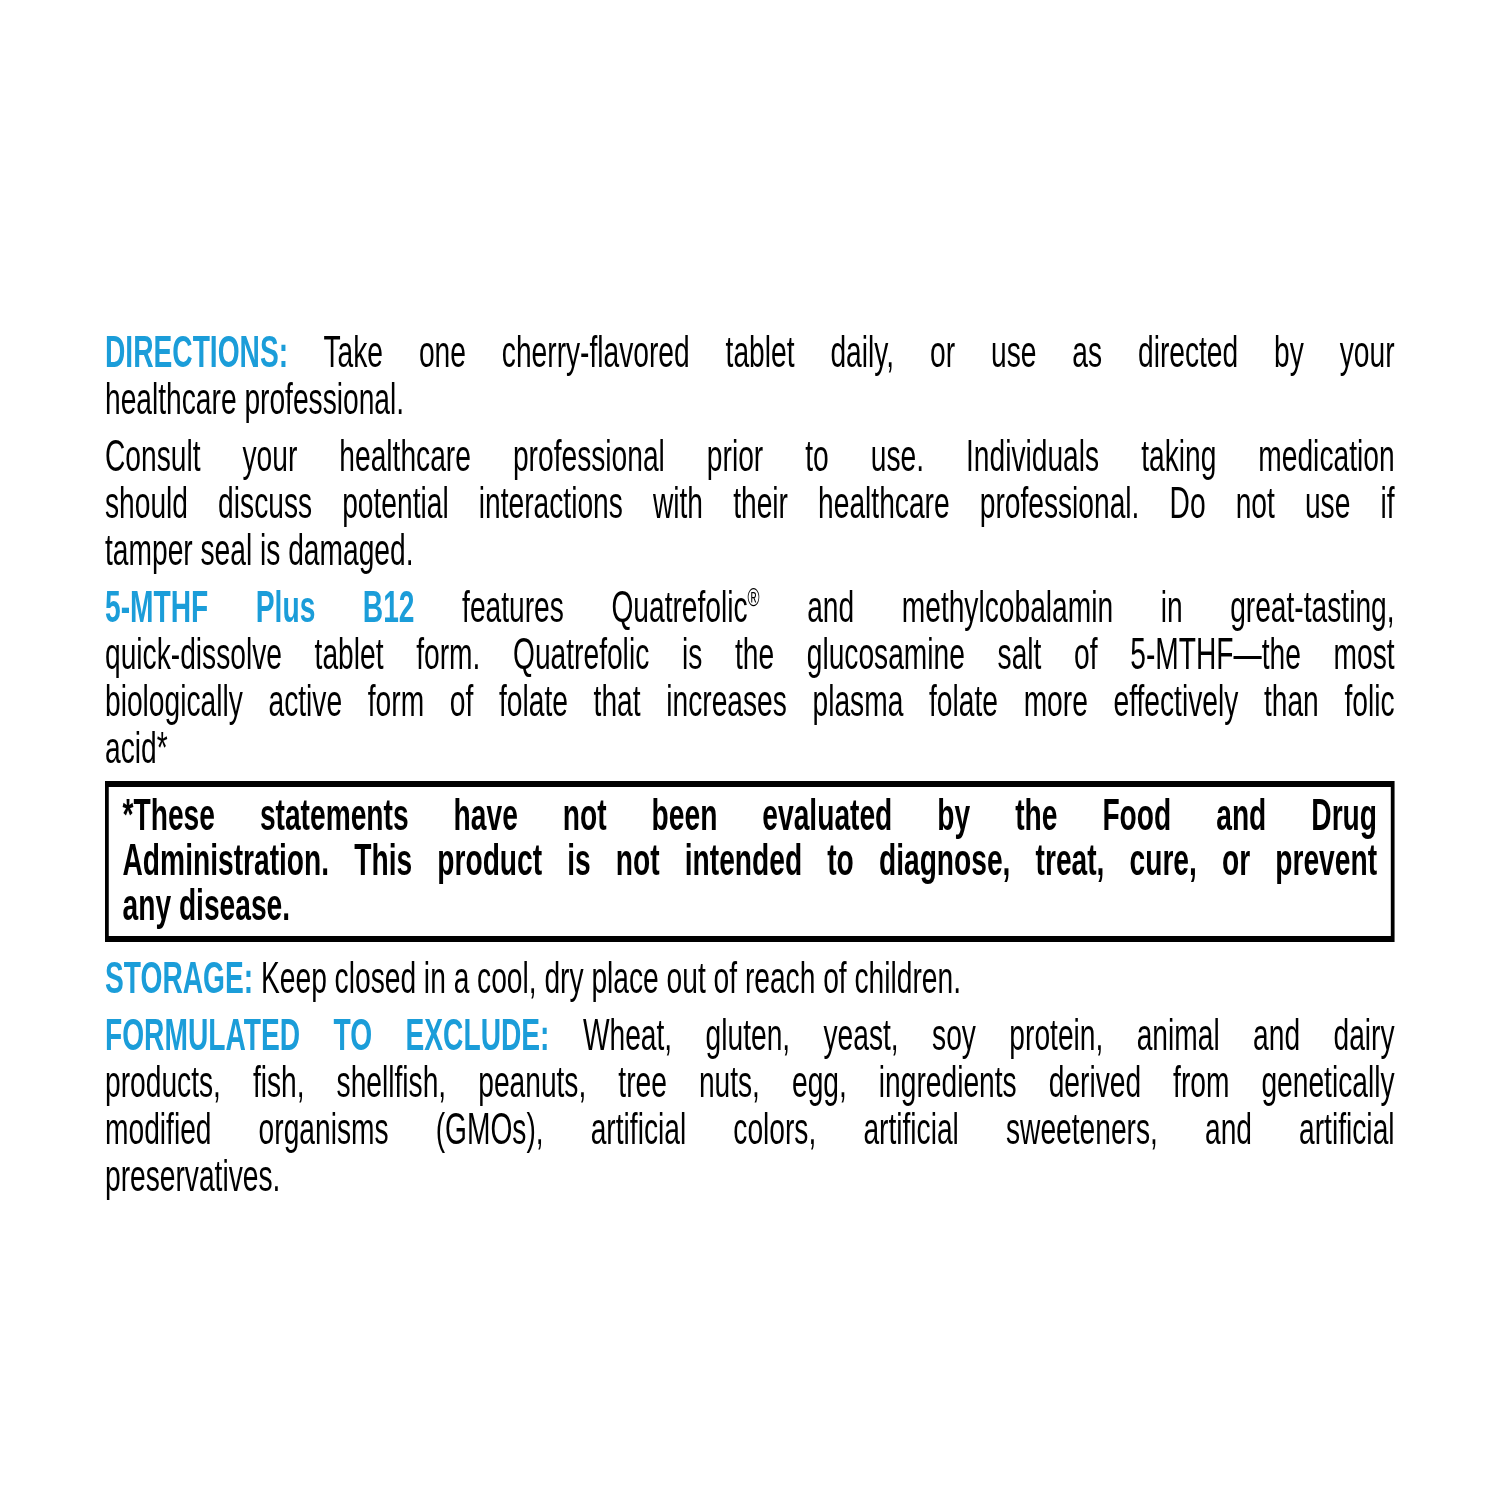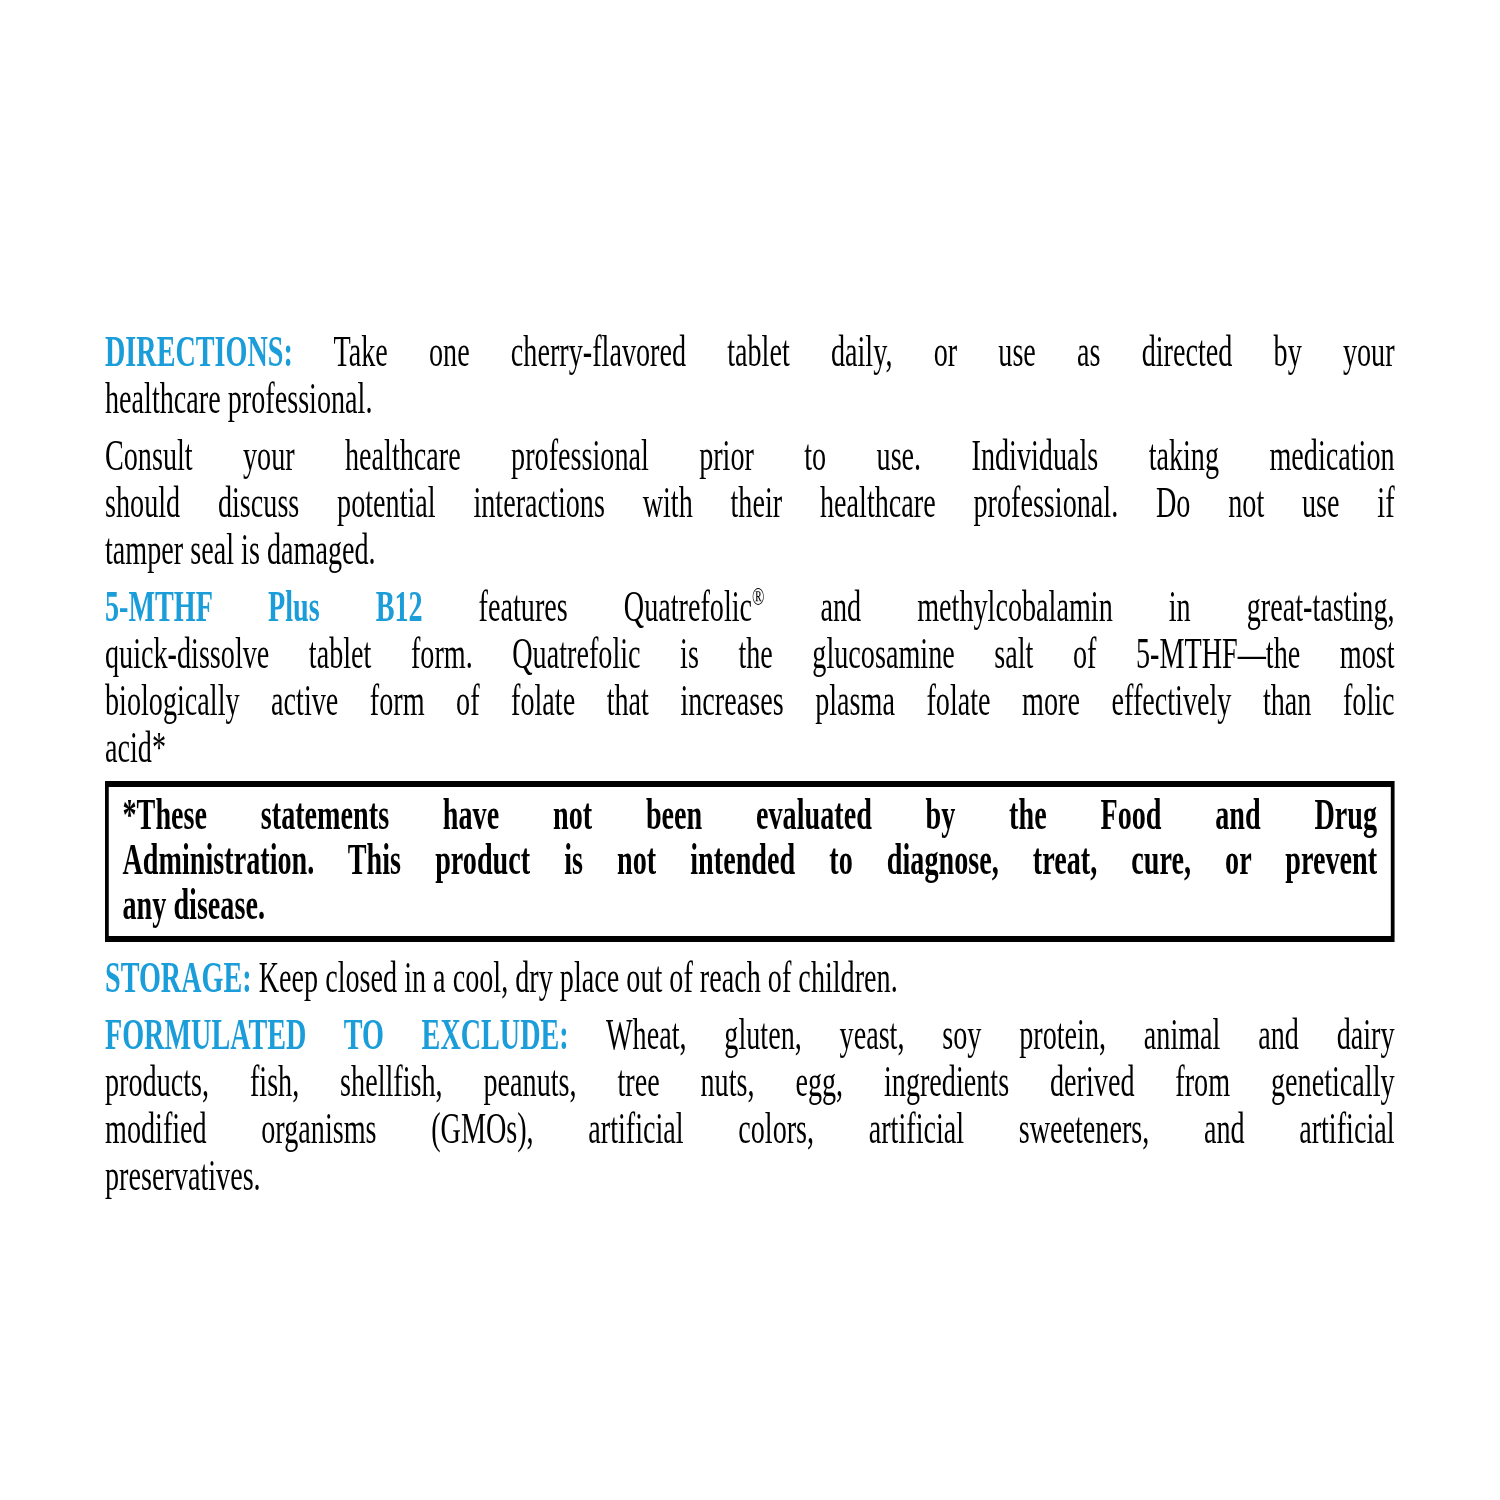--- a/index.html
+++ b/index.html
@@ -6,21 +6,21 @@
     margin: 0;
     padding: 0;
     background: #ffffff;
   }
   .page {
     position: relative;
     width: 1500px;
     height: 1420px;
     background: #ffffff;
     overflow: hidden;
-    font-family: Liberation Serif, serif;
+    font-family: Liberation Sans, sans-serif;
     color: #000000;
   }
   
   .textcol {
     position: absolute;
     left: 105px;
     top: 328px;
     width: 2060px;
     transform: scaleX(0.626);
     transform-origin: 0 0;

